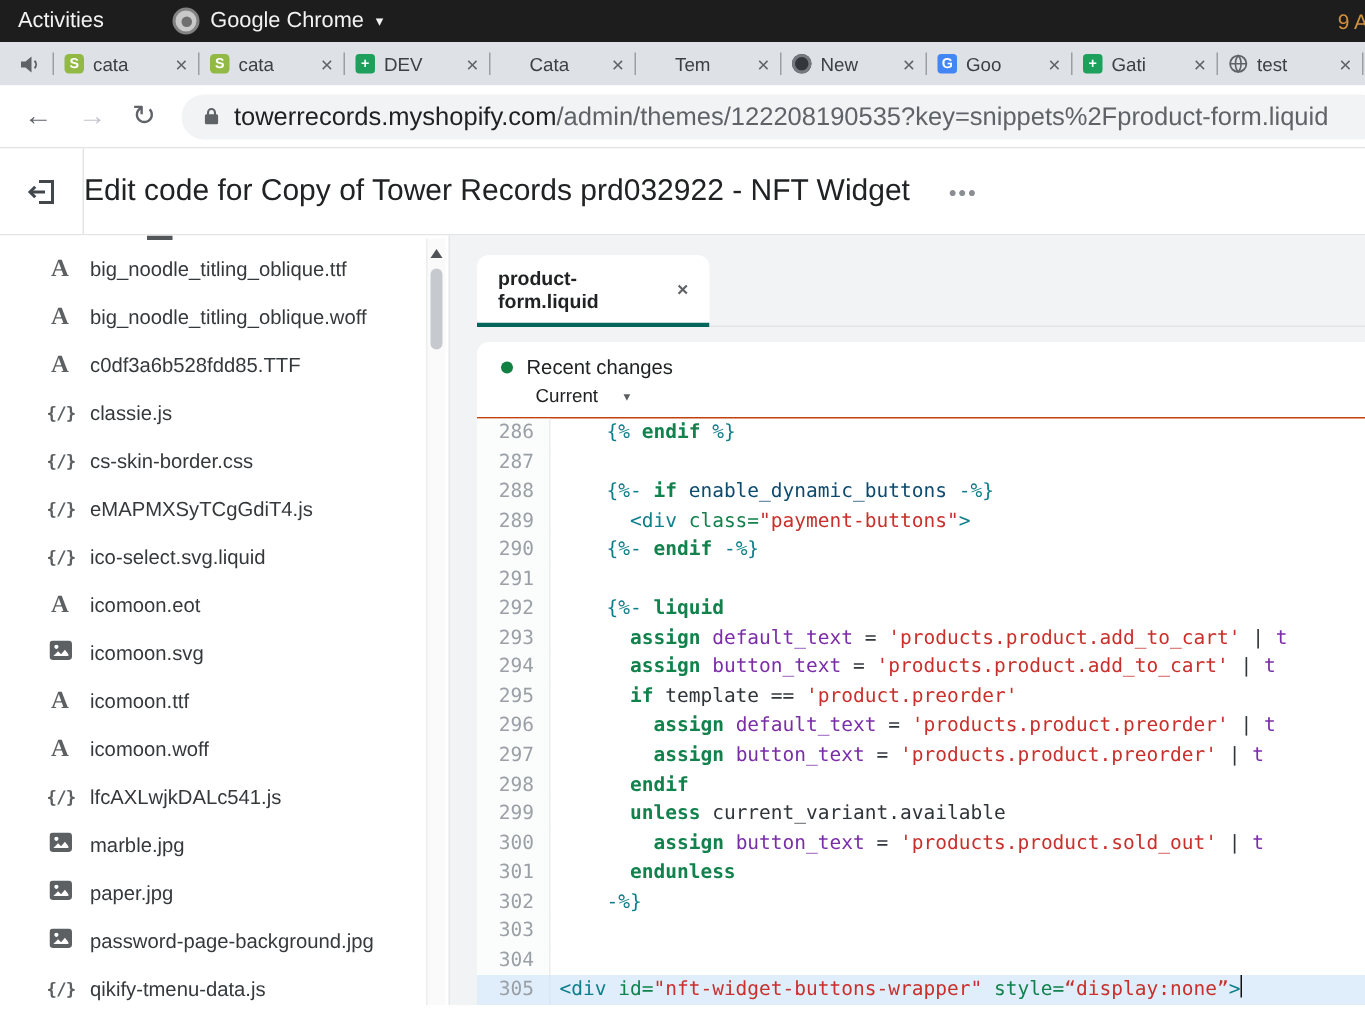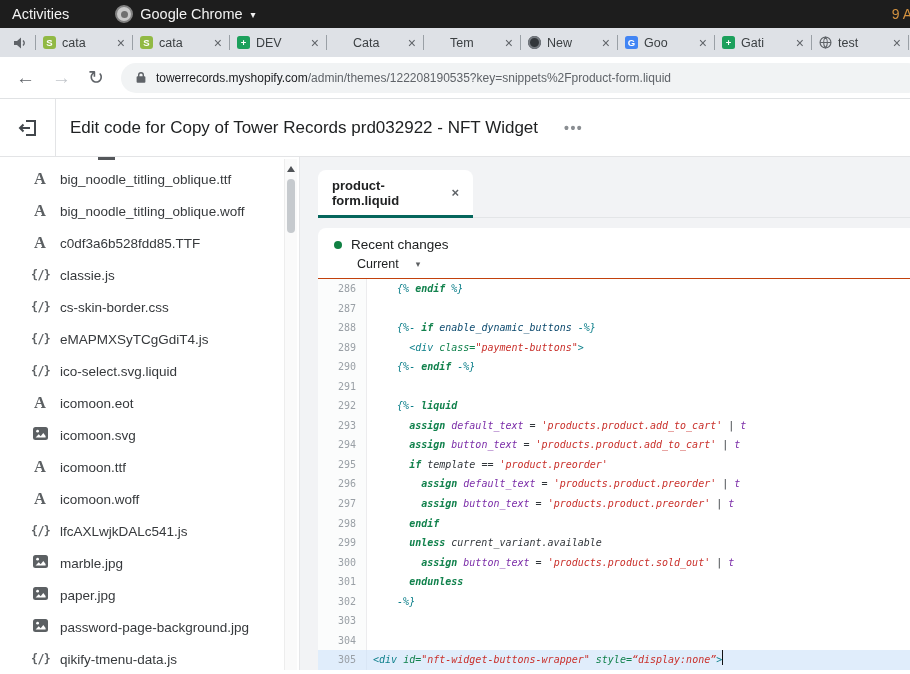--- a/index.html
+++ b/index.html
@@ -32,28 +32,28 @@
   .fav-figma span{border-radius:50%;}
   .fav-globe{background:none;}
 
   
   .toolbar{height:41px;background:#fff;border-bottom:1px solid #e0e2e4;display:flex;align-items:center;padding-left:16px;gap:17px;}
   .nav-ic{font-size:19px;color:#5f6368;line-height:1;flex:none;}
   .nav-ic.fwd{color:#c2c6cb;}
   .omnibox{flex:1;height:30px;background:#f1f3f4;border-radius:15px;display:flex;align-items:center;
            padding:0 14px;margin-right:-12px;min-width:0;overflow:hidden;}
   .lock{flex:none;margin-right:9px;}
-  .url{font-size:12px;white-space:nowrap;overflow:hidden;}
+  .url{font-size:17px;white-space:nowrap;overflow:hidden;}
   .url .host{color:#202124;}
   .url .path{color:#5f6368;}
 
   
   .page-header{height:57px;background:#fff;border-bottom:1px solid #e3e4e6;display:flex;align-items:center;}
   .exit{width:55px;height:100%;border-right:1px solid #e3e4e6;display:flex;align-items:center;justify-content:center;flex:none;}
-  .title{margin-left:14px;font-size:17px;color:#202223;white-space:nowrap;}
+  .title{font-size:20px;color:#202223;white-space:nowrap;}
   .kebab{margin-left:26px;color:#8a8e92;font-size:14px;letter-spacing:1.5px;font-weight:bold;}
 
   
   .page-body{display:flex;height:517px;background:#f2f3f5;}
 
   
   .sidebar{width:300px;flex:none;background:#fff;border-right:1px solid #e6e7e9;position:relative;overflow:hidden;padding-top:6px;box-sizing:border-box;}
   .frag{position:absolute;top:0;left:98px;width:17px;height:3px;background:#54575a;}
   .file{height:32px;display:flex;align-items:center;padding-left:31px;gap:11px;font-size:13.5px;color:#36393c;cursor:default;}
   .fi{width:18px;flex:none;text-align:center;color:#5c6063;}
@@ -72,26 +72,26 @@
   .etab-close{margin-left:auto;color:#5f6368;font-size:13px;}
   .egap{height:10px;flex:none;}
   .epanel{flex:1;background:#fff;border-radius:8px 0 0 0;display:flex;flex-direction:column;min-height:0;}
   .changes{padding:9px 16px 7px;border-bottom:1px solid #c2410c;flex:none;}
   .changes-top{display:flex;align-items:center;gap:9px;font-size:13.5px;color:#202223;}
   .dot{width:8px;height:8px;border-radius:50%;background:#108043;flex:none;}
   .version{margin:5px 0 0 23px;font-size:12.5px;color:#202223;display:flex;align-items:center;gap:17px;}
   .caret{font-size:9px;color:#5c5f62;}
 
   
-  .codewrap{flex:1;overflow:hidden;font-family:"DejaVu Sans Mono",monospace;font-size:10px;}
+  .codewrap{flex:1;overflow:hidden;font-family:"DejaVu Sans Mono",monospace;font-size:13px;}
   .crow{display:flex;height:19.55px;line-height:19.6px;}
   .crow.active{background:#e0edfb;}
   .cnum{width:38px;padding-right:10px;text-align:right;color:#9aa0a6;background:#fbfcfc;border-right:1px solid #ececee;flex:none;}
   .crow.active .cnum{background:transparent;border-right-color:#d9e6f5;}
-  .ccode{padding-left:6px;white-space:pre;color:#30353a;font-style:italic;}
+  .ccode{padding-left:6px;white-space:pre;color:#30353a;}
   .tok-pl{color:#30353a;}
   .tok-kw{color:#12824d;font-weight:bold;}
   .tok-br{color:#0c7f8a;}
   .tok-tg{color:#0c7f8a;}
   .tok-st{color:#c9302b;}
   .tok-df{color:#7b2da8;}
   .tok-vr{color:#0c4a6e;}
   .tok-at{color:#12824d;}
   .cursor{display:inline-block;width:0;border-left:1.5px solid #111;height:15px;vertical-align:-2px;}
 </style>

